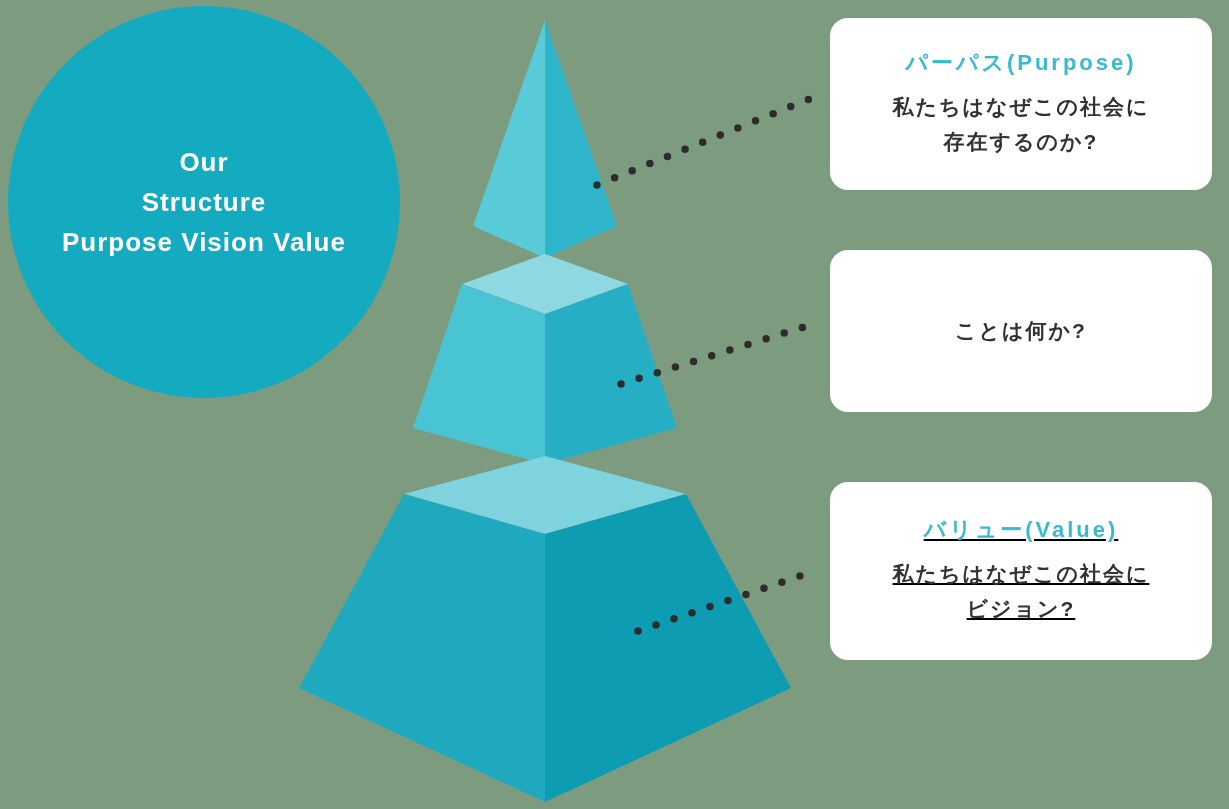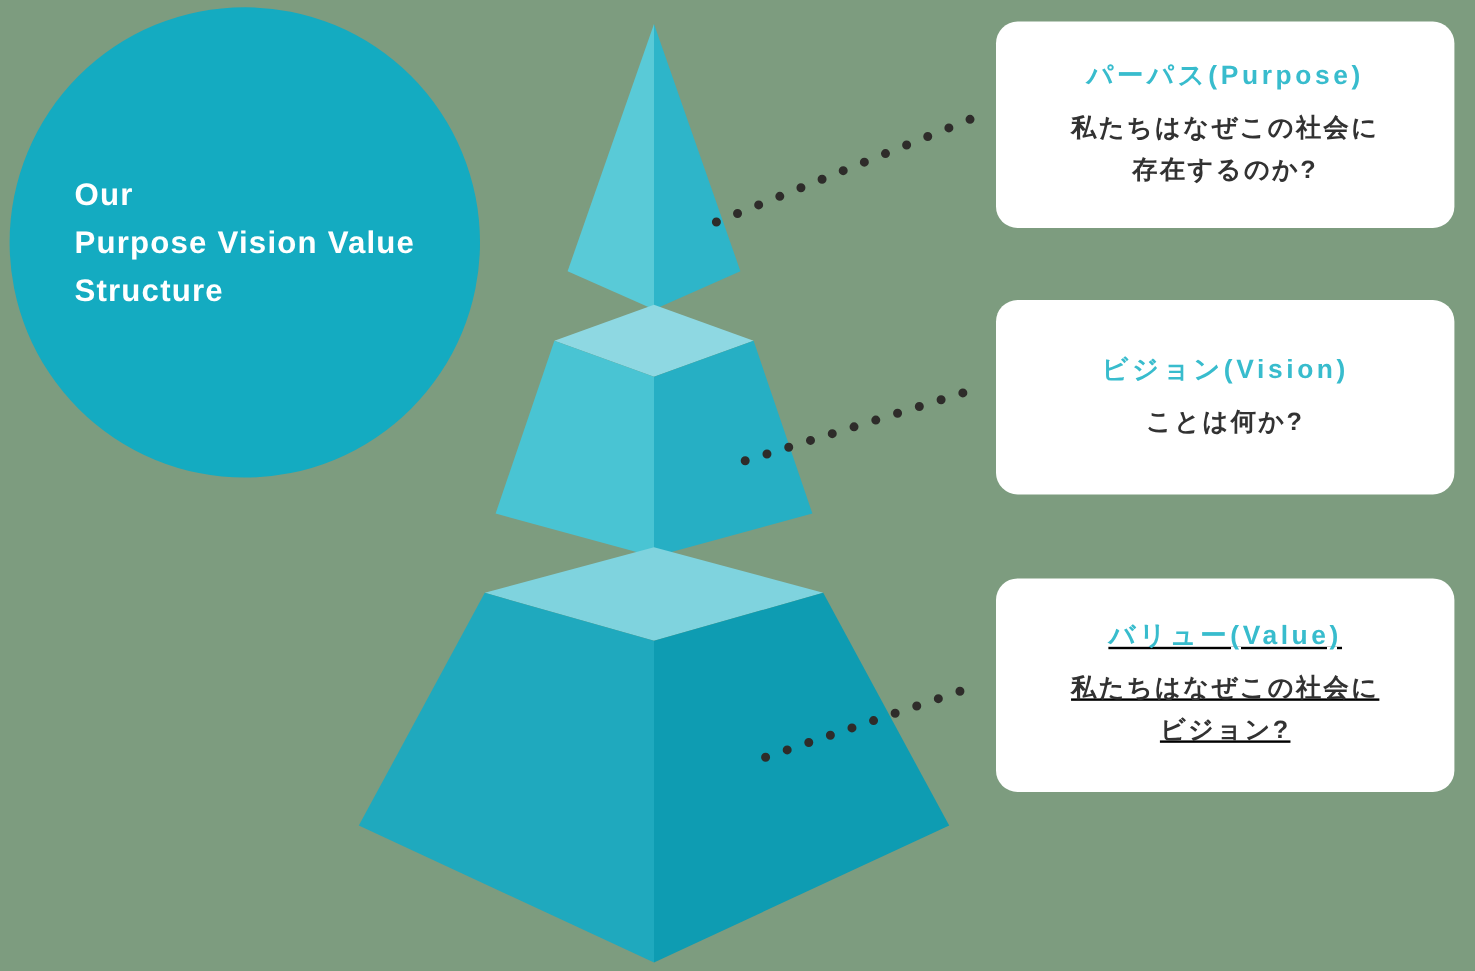--- a/index.html
+++ b/index.html
@@ -41,21 +41,21 @@
     background: var(--circle);
     display: flex;
     align-items: center;
     justify-content: center;
   }
   .title-circle-text {
     color: #ffffff;
     font-weight: bold;
     font-size: 26px;
     line-height: 1.55;
-    text-align: left;
+    text-align: center;
     letter-spacing: 1px;
   }
   .pyr-svg {
     position: absolute;
     left: 0;
     top: 0;
     width: 1229px;
     height: 809px;
   }
   .f-tip-left   { fill: var(--pyr_tip_left); }
@@ -106,22 +106,22 @@
   }
 </style>
 </head>
 <body>
 
 <div class="canvas">
 
   <div class="title-circle">
     <div class="title-circle-text">
       <div>Our</div>
+      <div>Structure</div>
       <div>Purpose Vision Value</div>
-      <div>Structure</div>
     </div>
   </div>
 
   <svg class="pyr-svg" viewBox="0 0 1229 809" aria-hidden="true">
 
     <polygon class="f-tip-left" points="545,20 473,226 545,258"></polygon>
     <polygon class="f-tip-right" points="545,20 545,258 617,226"></polygon>
 
     <polygon class="f-mid-top" points="462,284 545,254 628,284 545,314"></polygon>
     <polygon class="f-mid-left" points="462,284 545,314 545,464 413,428"></polygon>
@@ -136,21 +136,20 @@
     <line class="dots" x1="638" y1="631" x2="812" y2="572"></line>
   </svg>
 
   <div class="callout callout-1">
     <div class="callout-title">パーパス(Purpose)</div>
     <div class="callout-line">私たちはなぜこの社会に</div>
     <div class="callout-line">存在するのか?</div>
   </div>
 
   <div class="callout callout-2">
-    <div class="callout-title">ビジョン(Vision)</div>
     <div class="callout-line">ことは何か?</div>
   </div>
 
   <div class="callout callout-3">
     <div class="callout-title">バリュー(Value)</div>
     <div class="callout-line">私たちはなぜこの社会に</div>
     <div class="callout-line">ビジョン?</div>
   </div>
 
 </div>

